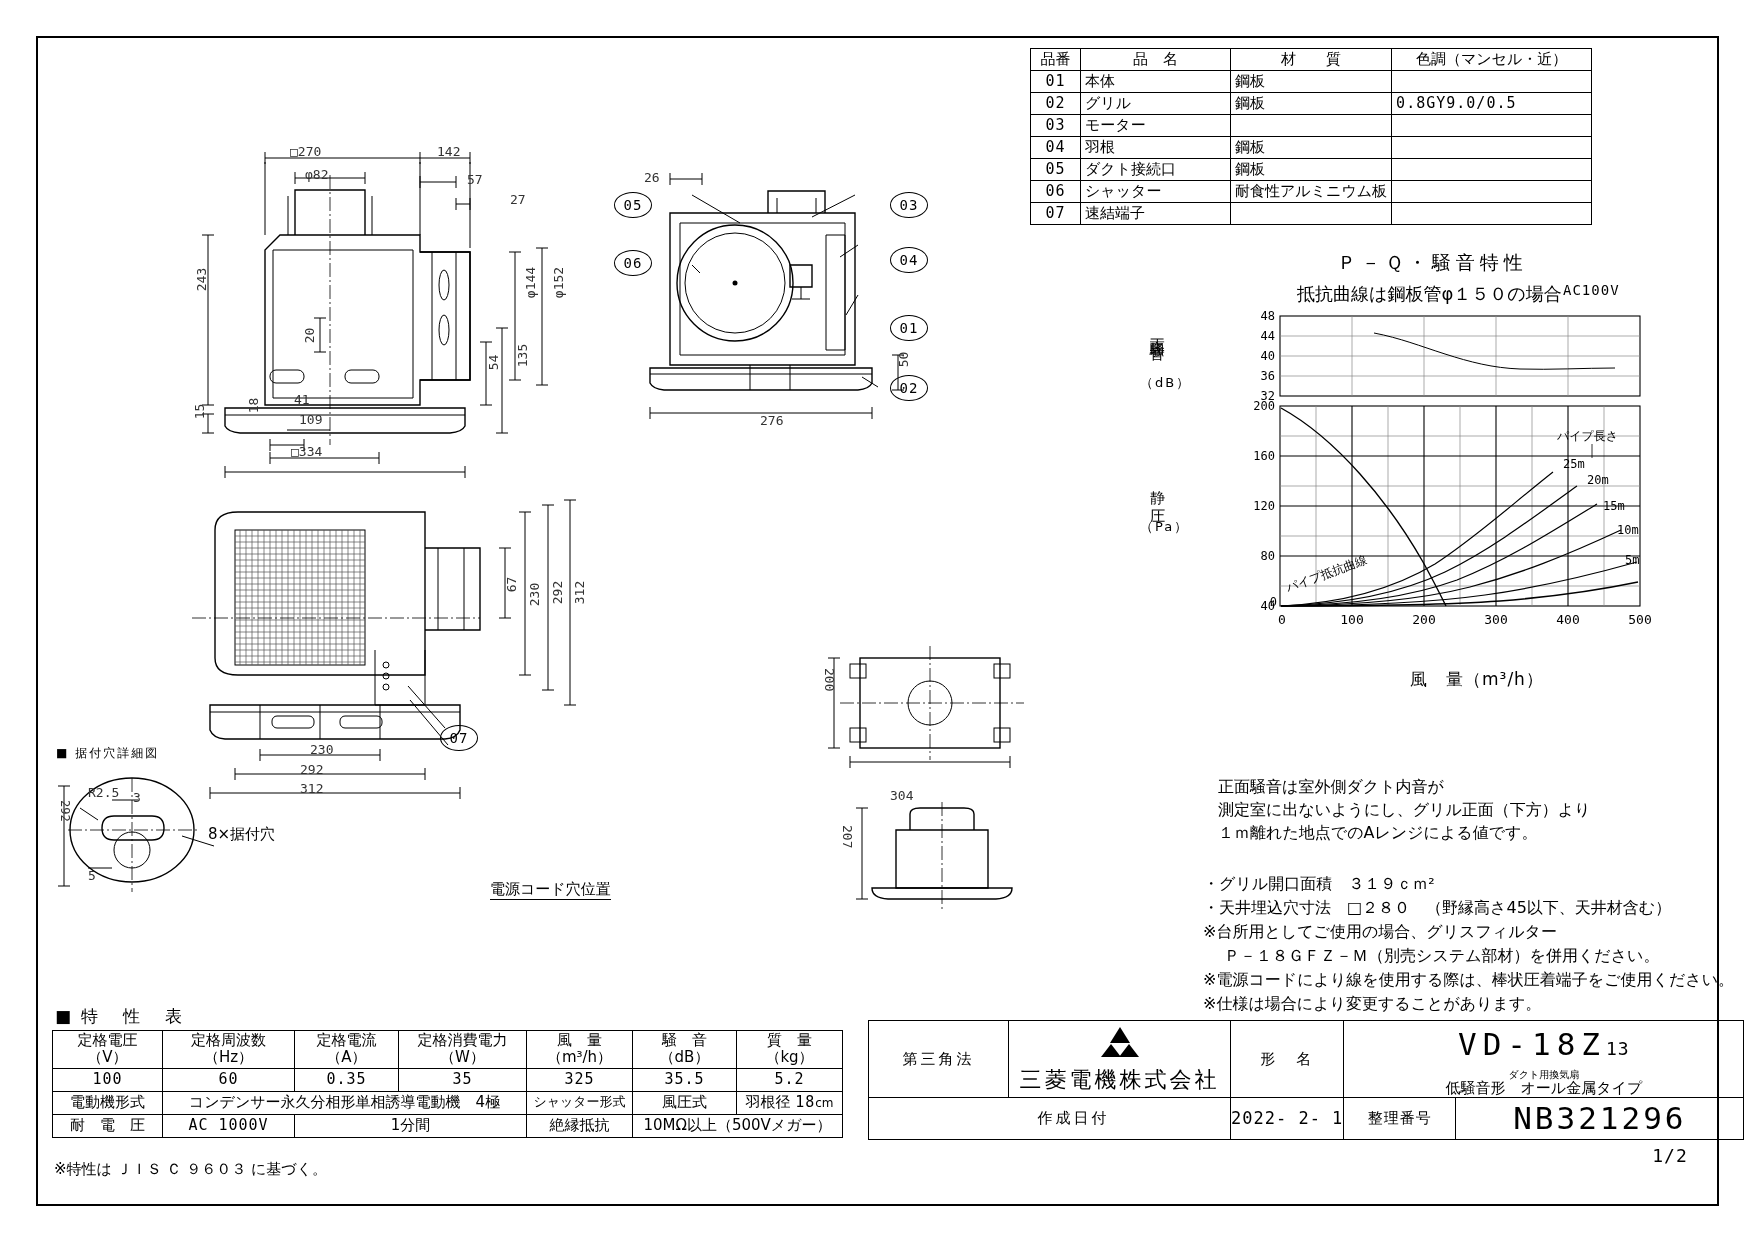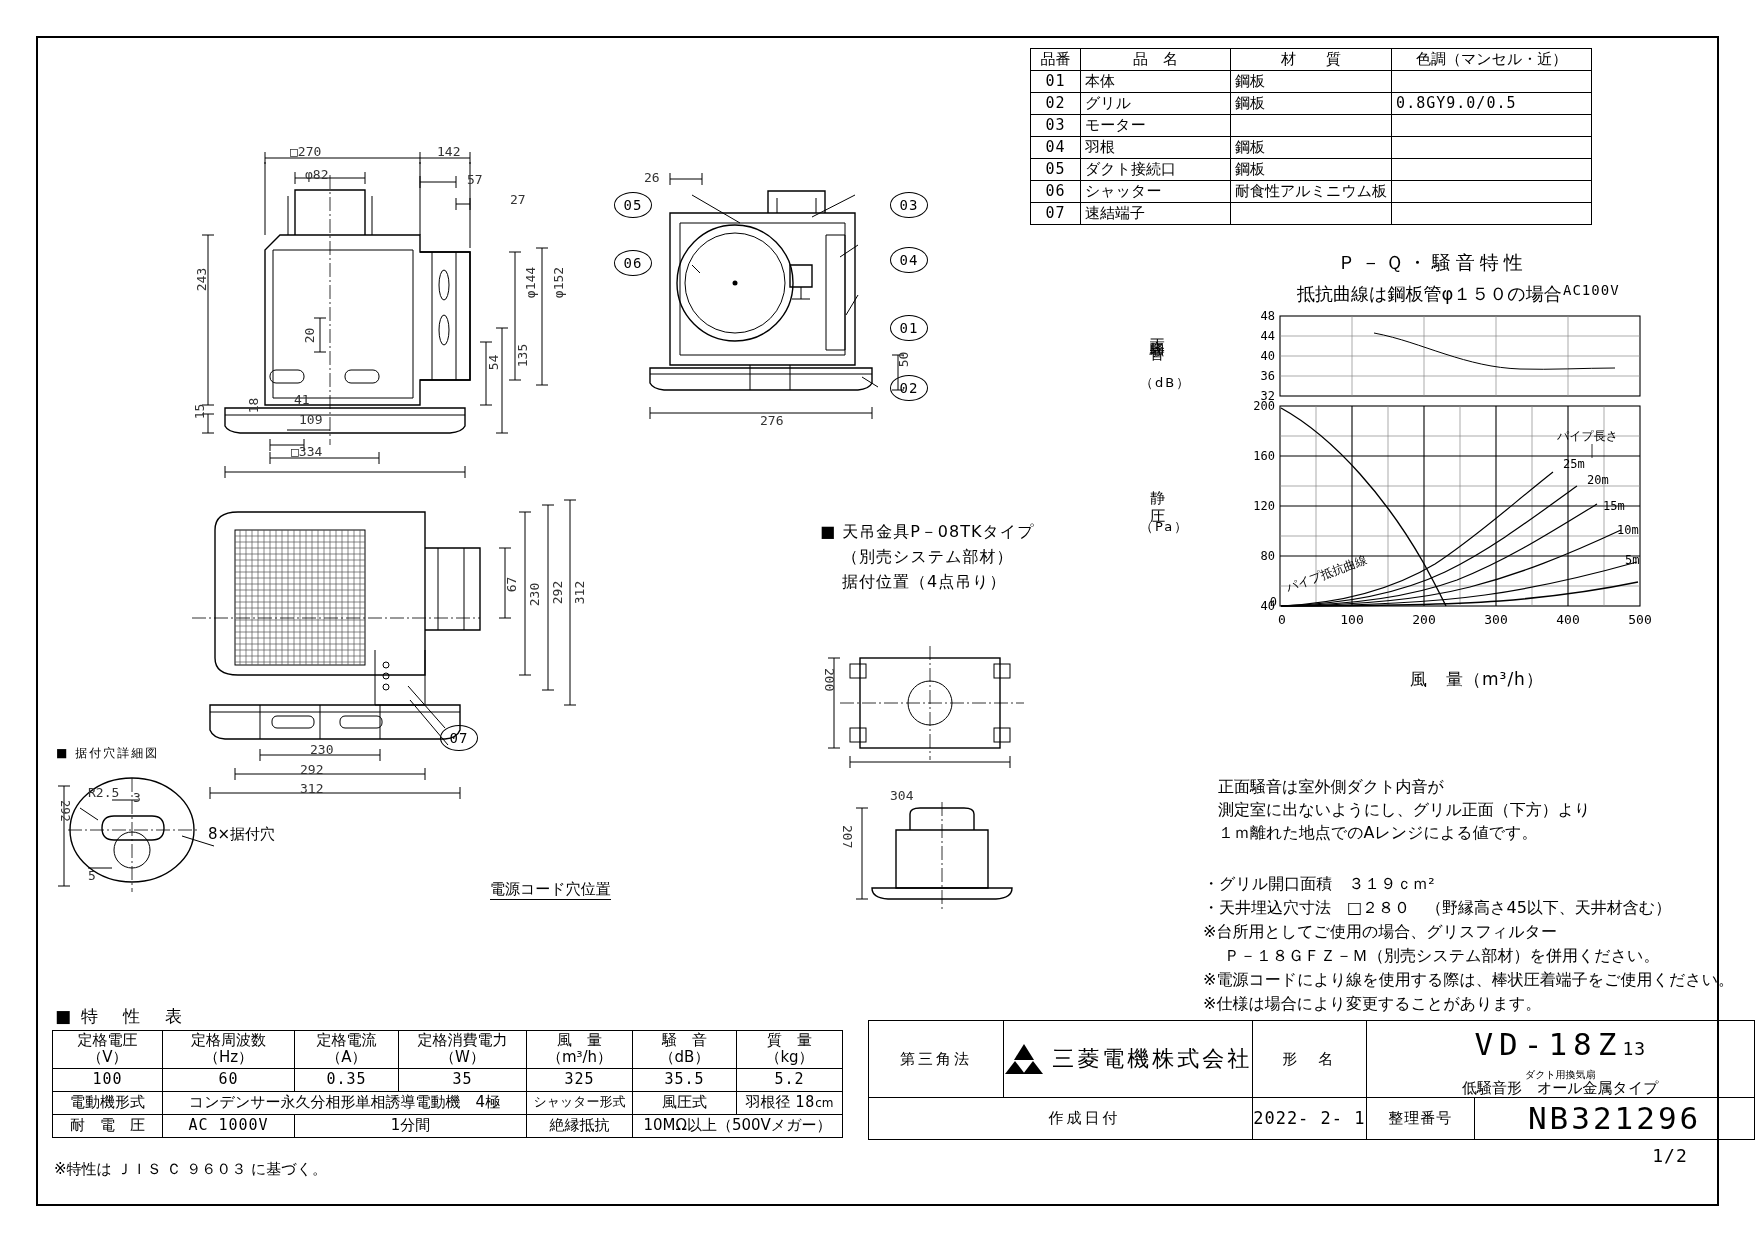--- a/index.html
+++ b/index.html
@@ -398,25 +398,20 @@
     <path class="dimline" d="M12,18 L12,118"></path>
     <path class="dimline" d="M6,18 L18,18 M6,118 L18,118"></path>
     <path class="thin" d="M130,68 L162,78"></path>
   </svg>
   <span class="abs dimtxt" data-name="dim-R25" style="left:88px;top:785px;">R2.5</span>
   <span class="abs dimtxt" data-name="dim-3" style="left:133px;top:790px;">3</span>
   <span class="abs dimtxt" data-name="dim-5" style="left:88px;top:868px;">5</span>
   <span class="abs dimtxt vert" data-name="dim-292-detail" style="left:58px;top:800px;font-size:12px;">292</span>
   <span class="abs" data-name="hole-callout" style="left:208px; top:825px; font-size:15px;">8×据付穴</span>
 
-  <div class="abs" data-name="mount-bracket-title" style="left:820px; top:520px; font-size:16px; line-height:1.55; letter-spacing:1px;">
-    <div><span class="sq" data-name="bullet-square"></span><span>天吊金具P－08TKタイプ</span></div>
-    <div style="padding-left:22px;"><span>（別売システム部材）</span></div>
-    <div style="padding-left:22px;"><span>据付位置（4点吊り）</span></div>
-  </div>
 
   <svg class="abs" data-name="view-mount-plan" style="left:820px; top:640px;" width="230" height="130" viewBox="0 0 230 130">
     <rect class="med" x="40" y="18" width="140" height="90"></rect>
     <circle class="thin" cx="110" cy="63" r="22"></circle>
     <g class="thin">
       <rect x="30" y="24" width="16" height="14"></rect>
       <rect x="174" y="24" width="16" height="14"></rect>
       <rect x="30" y="88" width="16" height="14"></rect>
       <rect x="174" y="88" width="16" height="14"></rect>
     </g>
@@ -623,21 +618,21 @@
     </tr>
   </tbody>
     </table>
   <div class="abs" data-name="spec-footnote" style="left:54px; top:1160px; font-size:15px;">※特性は ＪＩＳ Ｃ ９６０３ に基づく。</div>
 
   <table class="tbl abs" id="title-block" data-name="title-block">
     <tbody>
         <tr>
       <td rowspan="2" class="tb-cell jp" style="width:140px;height:76px;" data-name="projection-label">第三角法</td>
       <td rowspan="2" style="width:222px;height:76px;text-align:center;" data-name="company-logo-cell">
-        <div style="display:flex;align-items:center;justify-content:center;gap:8px;">
+        <div style="display:flex;align-items:center;justify-content:center;gap:8px;flex-direction:column;">
           <svg width="40" height="34" viewBox="0 0 40 34" data-name="mitsubishi-logo-icon">
             <polygon points="20,2 30,18 10,18" fill="#000"></polygon>
             <polygon points="9,20 19,33 -1,33" fill="#000" transform="translate(2,-1)"></polygon>
             <polygon points="31,20 41,33 21,33" fill="#000" transform="translate(-2,-1)"></polygon>
           </svg>
           <span class="logo-text jp" data-name="company-name">三菱電機株式会社</span>
         </div>
       </td>
       <td rowspan="2" class="tb-cell jp" style="width:100px;height:76px;" data-name="model-label">形　名</td>
       <td colspan="2" style="width:400px;height:48px;text-align:center;border-bottom:none;" data-name="model-cell">

